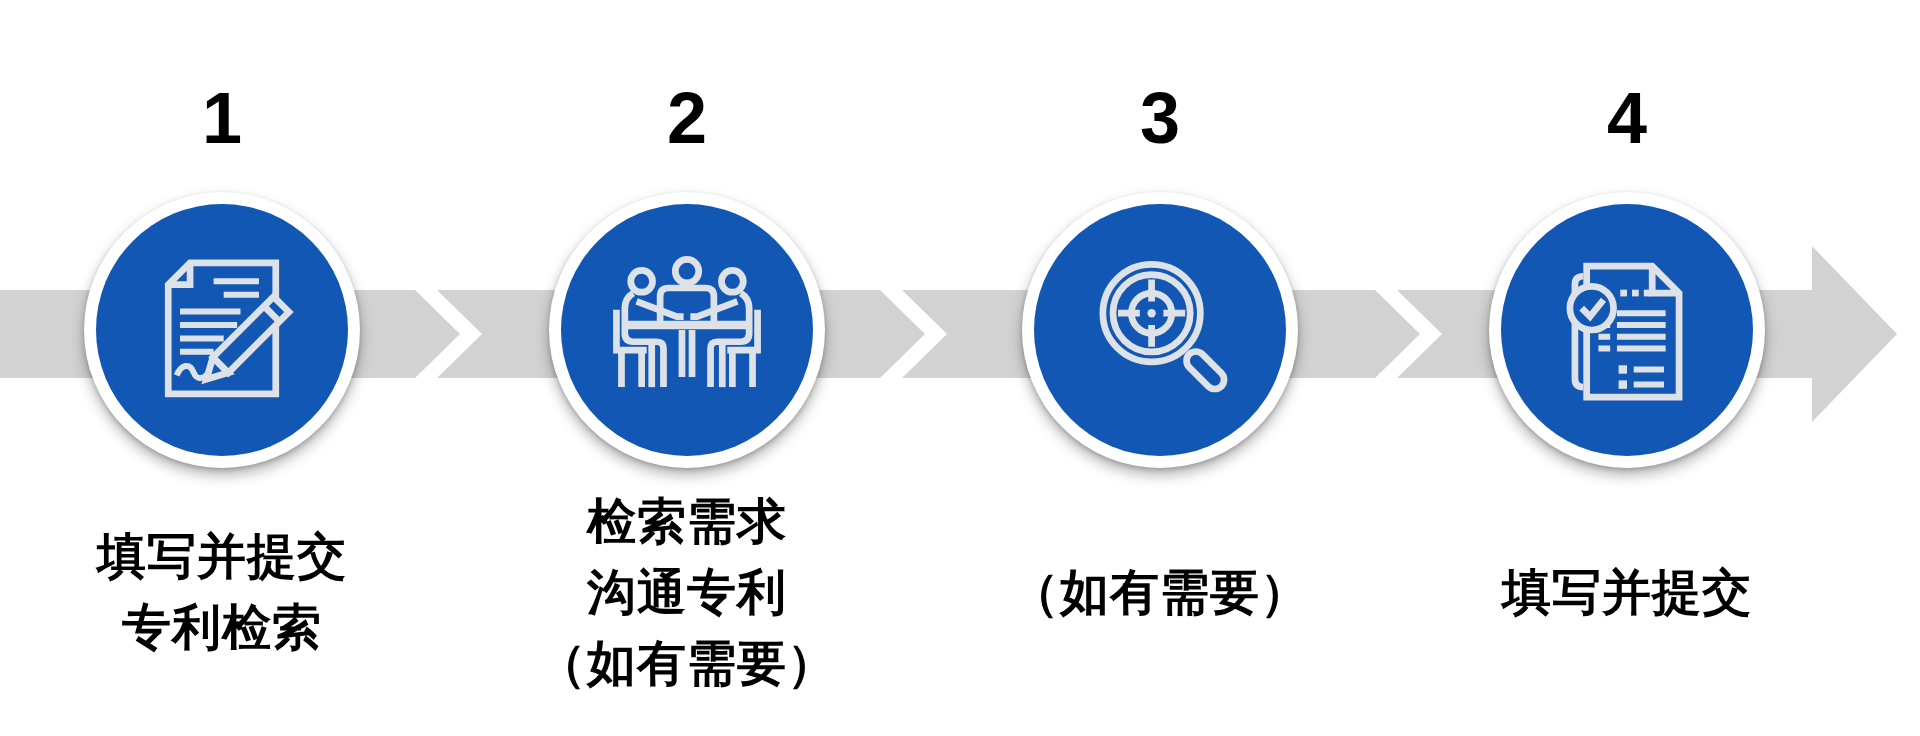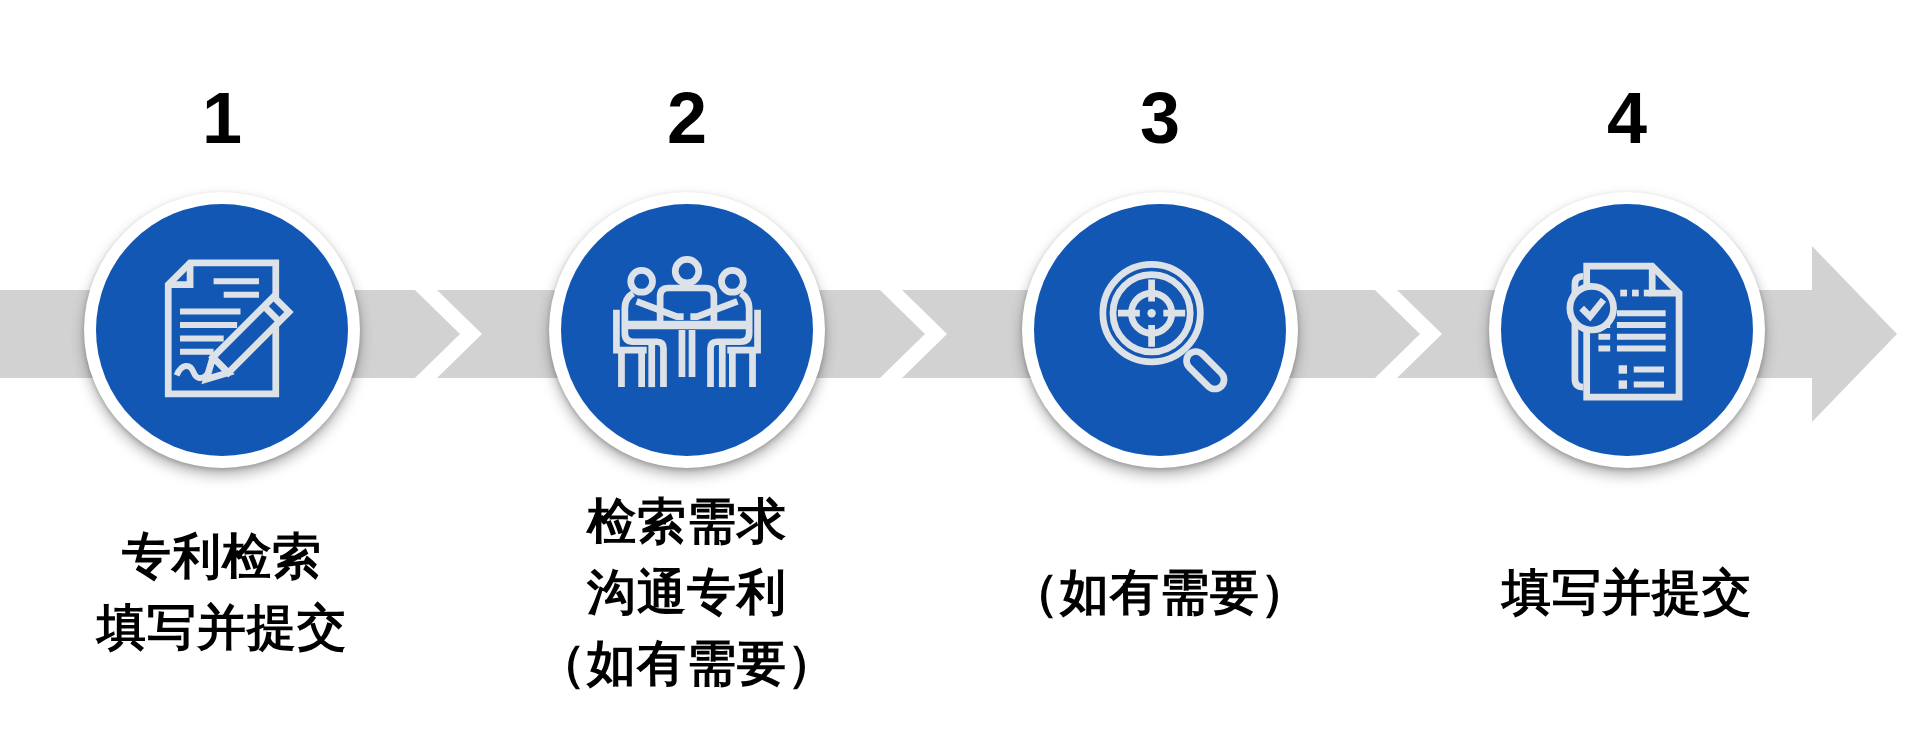--- a/index.html
+++ b/index.html
@@ -71,22 +71,22 @@
           <path class="s thin" d="M23,77 C26,70 31,70 33,75 C35,80 39,80 43,74"></path>
           <g transform="translate(40,80) rotate(-45)">
             <path class="s bfill" d="M1,0 L13,-6.5 L13,6.5 Z"></path>
             <path class="s bfill" d="M13,-6.5 H64 V6.5 H13 Z"></path>
             <path class="s" d="M56,-6.5 V6.5"></path>
           </g>
         </svg>
       </div>
     </div>
     <div class="label">
+      <span class="line">填写并提交</span>
       <span class="line">专利检索</span>
-      <span class="line">填写并提交</span>
     </div>
   </div>
 
   <div class="step" style="left:477px;">
     <div class="num">2</div>
     <div class="circle">
       <div class="circle-inner">
         <svg class="icon" viewBox="0 0 100 100">
           <circle class="s" cx="50" cy="15" r="7"></circle>
           <path class="s" d="M34,47 V30 Q34,25 39,25 H61 Q66,25 66,30 V47"></path>

